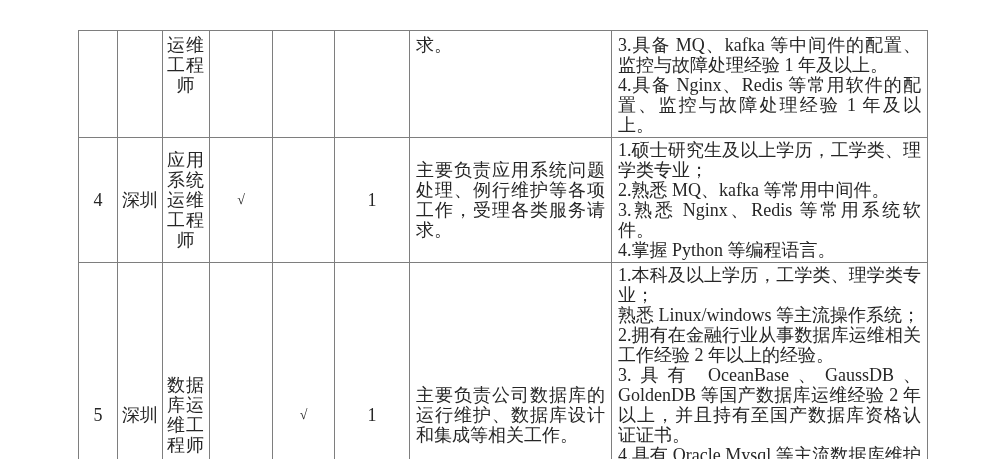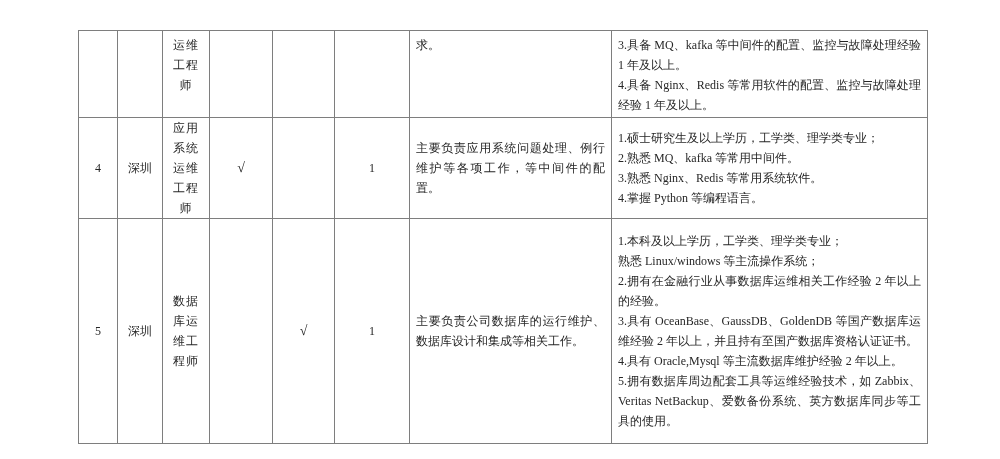--- a/index.html
+++ b/index.html
@@ -19,21 +19,21 @@
     position: absolute;
     left: 78px;
     top: 30px;
     width: 849px;
     border-collapse: collapse;
     table-layout: fixed;
     color: #262626;
   }
   .doc-table td {
     border: 1px solid #7e7e7e;
-    font-size: 12px;
+    font-size: 18px;
     line-height: 20px;
     padding: 0;
     overflow: hidden;
   }
   tr.row-part  { height: 78px; }
   tr.row-four  { height: 93px; }
   tr.row-five  { height: 225px; }
 
   td.c-mid {
     text-align: center;
@@ -92,21 +92,21 @@
         <td class="c-mid">4</td>
         <td class="c-mid">深圳</td>
         <td class="cell-title">应用
 系统
 运维
 工程
 师</td>
         <td class="c-mid cell-check">√</td>
         <td class="c-mid cell-check"></td>
         <td class="c-mid">1</td>
-        <td class="cell-desc">主要负责应用系统问题处理、例行维护等各项工作，等中间件的配置。</td>
+        <td class="cell-desc">主要负责应用系统问题处理、例行维护等各项工作，受理各类服务请求。</td>
         <td class="cell-req">1.硕士研究生及以上学历，工学类、理学类专业；
 2.熟悉 MQ、kafka 等常用中间件。
 3.熟悉 Nginx、Redis 等常用系统软件。
 4.掌握 Python 等编程语言。</td>
       </tr>
       <tr class="row-five">
         <td class="c-mid">5</td>
         <td class="c-mid">深圳</td>
         <td class="cell-title">数据
 库运

